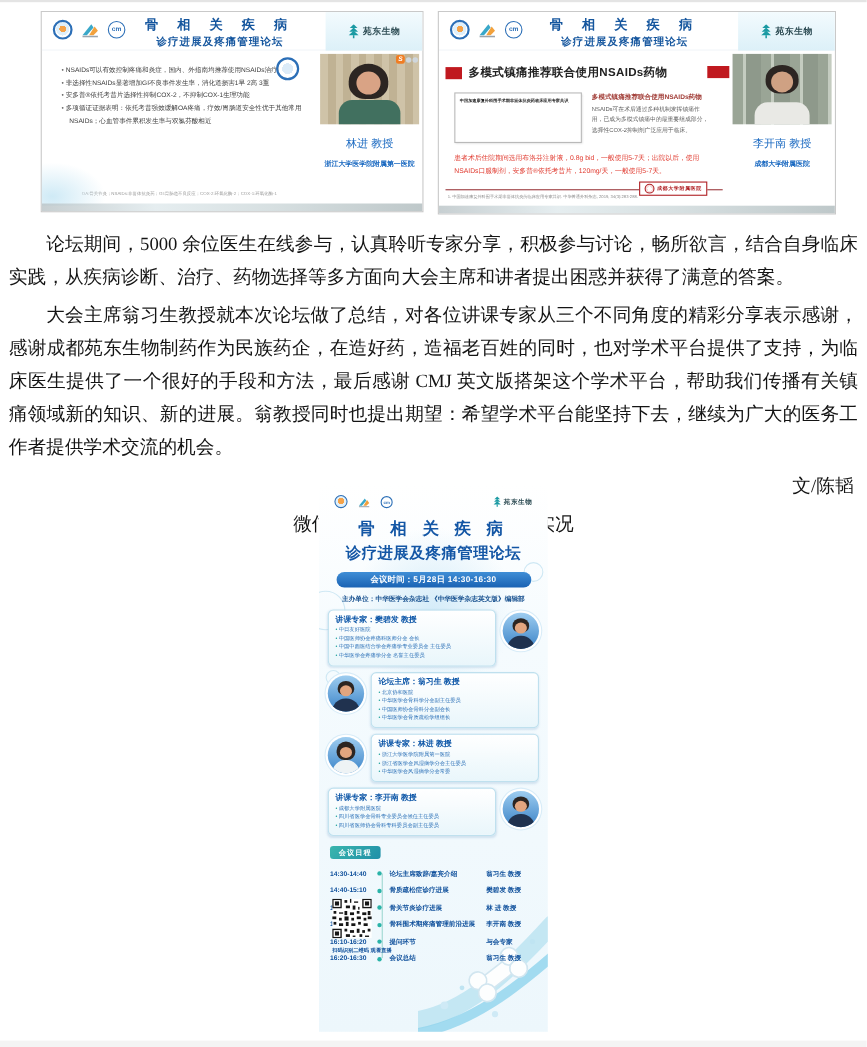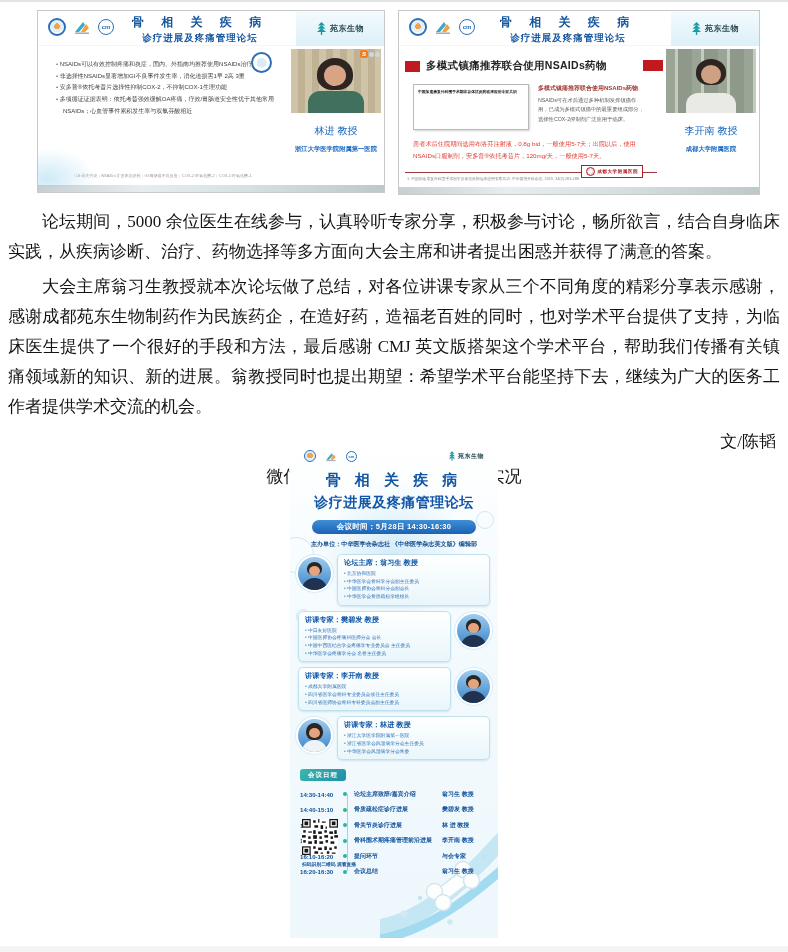--- a/index.html
+++ b/index.html
@@ -106,21 +106,21 @@
   .p-logos{display:flex;align-items:center;justify-content:space-between;padding:9px 14px 0;}
   .p-logos .grp{display:flex;align-items:center;gap:9px;}
   .p-logos .logo-seal{width:12px;height:12px;border-width:1.5px;}
   .p-logos .logo-x{width:12px;height:11px;}
   .p-logos .logo-cm{width:11px;height:11px;font-size:4px;border-width:1px;}
   .p-brand{display:flex;align-items:center;gap:2px;}
   .p-brand .tree-icon{width:8px;height:10px;}
   .p-brand .brand-text{font-size:6px;}
   .p-t1{margin-top:9px;text-align:center;font-size:15px;font-weight:800;color:#1356a5;letter-spacing:5px;}
   .p-t2{margin-top:4px;text-align:center;font-size:14px;font-weight:800;color:#1356a5;letter-spacing:.5px;}
-  .p-pill{margin:8px auto 5px;width:164px;height:14px;border-radius:7px;color:#fff;font-size:7.5px;font-weight:bold;
+  .p-pill{margin:8px auto 5px;width:177px;height:14px;border-radius:7px;color:#fff;font-size:7.5px;font-weight:bold;
     background:linear-gradient(180deg,#3f8ed6,#1b63b4);display:flex;align-items:center;justify-content:center;letter-spacing:.3px;}
   .p-org{margin-top:6px;text-align:center;font-size:6.1px;font-weight:bold;color:#17508f;}
 
   .cards{margin-top:5px;padding:0 8px;}
   .card{display:flex;align-items:flex-start;margin-top:5px;}
   .card.rev{flex-direction:row-reverse;}
   .avatar{position:relative;flex:none;width:33px;height:33px;margin-top:3px;border-radius:50%;overflow:hidden;
     background:linear-gradient(180deg,#9ecdf0,#3c84c8);box-shadow:0 0 0 2px #fff,0 0 0 3px #d8ecf8;}
   .avatar .p-hair{top:5px;left:9px;width:15px;height:13px;}
   .avatar .p-face{top:9px;left:11px;width:11px;height:10px;background:#e2a57f;}
@@ -328,79 +328,79 @@
           <span class="brand-text">苑东生物</span>
         </span>
       </div>
 
       <div class="p-t1">骨 相 关 疾 病</div>
       <div class="p-t2">诊疗进展及疼痛管理论坛</div>
       <div class="p-pill">会议时间：5月28日  14:30-16:30</div>
       <div class="p-org">主办单位：中华医学会杂志社 《中华医学杂志英文版》编辑部</div>
 
       <div class="cards">
+        <div class="card rev">
+          <span class="avatar">
+            <span class="p-hair"></span>
+              <span class="p-face"></span>
+              <span class="p-torso"></span>
+          </span>
+          <div class="info">
+            <div class="info-title">讲课专家：樊碧发 教授</div>
+            <ul>
+              <li>中日友好医院</li>
+              <li>中国医师协会疼痛科医师分会 会长</li>
+              <li>中国中西医结合学会疼痛学专业委员会 主任委员</li>
+              <li>中华医学会疼痛学分会 名誉主任委员</li>
+            </ul>
+          </div>
+        </div>
         <div class="card">
           <span class="avatar">
             <span class="p-hair"></span>
               <span class="p-face"></span>
               <span class="p-torso"></span>
           </span>
           <div class="info">
             <div class="info-title">论坛主席：翁习生 教授</div>
             <ul>
               <li>北京协和医院</li>
               <li>中华医学会骨科学分会副主任委员</li>
               <li>中国医师协会骨科分会副会长</li>
               <li>中华医学会骨质疏松学组组长</li>
             </ul>
           </div>
         </div>
-        <div class="card rev">
-          <span class="avatar">
+        <div class="card">
+          <span class="avatar woman">
             <span class="p-hair"></span>
               <span class="p-face"></span>
               <span class="p-torso"></span>
           </span>
           <div class="info">
-            <div class="info-title">讲课专家：樊碧发 教授</div>
+            <div class="info-title">讲课专家：林进 教授</div>
             <ul>
-              <li>中日友好医院</li>
-              <li>中国医师协会疼痛科医师分会 会长</li>
-              <li>中国中西医结合学会疼痛学专业委员会 主任委员</li>
-              <li>中华医学会疼痛学分会 名誉主任委员</li>
+              <li>浙江大学医学院附属第一医院</li>
+              <li>浙江省医学会风湿病学分会主任委员</li>
+              <li>中华医学会风湿病学分会常委</li>
             </ul>
           </div>
         </div>
         <div class="card rev">
           <span class="avatar">
             <span class="p-hair"></span>
               <span class="p-face"></span>
               <span class="p-torso"></span>
           </span>
           <div class="info">
             <div class="info-title">讲课专家：李开南 教授</div>
             <ul>
               <li>成都大学附属医院</li>
               <li>四川省医学会骨科专业委员会候任主任委员</li>
               <li>四川省医师协会骨科专科委员会副主任委员</li>
-            </ul>
-          </div>
-        </div>
-        <div class="card">
-          <span class="avatar woman">
-            <span class="p-hair"></span>
-              <span class="p-face"></span>
-              <span class="p-torso"></span>
-          </span>
-          <div class="info">
-            <div class="info-title">讲课专家：林进 教授</div>
-            <ul>
-              <li>浙江大学医学院附属第一医院</li>
-              <li>浙江省医学会风湿病学分会主任委员</li>
-              <li>中华医学会风湿病学分会常委</li>
             </ul>
           </div>
         </div>
       </div>
 
       <div class="agenda-pill">会议日程</div>
       <div class="agenda">
         <i class="ag-line"></i>
         <div class="ag-row">
           <span class="ag-time">14:30-14:40</span>

